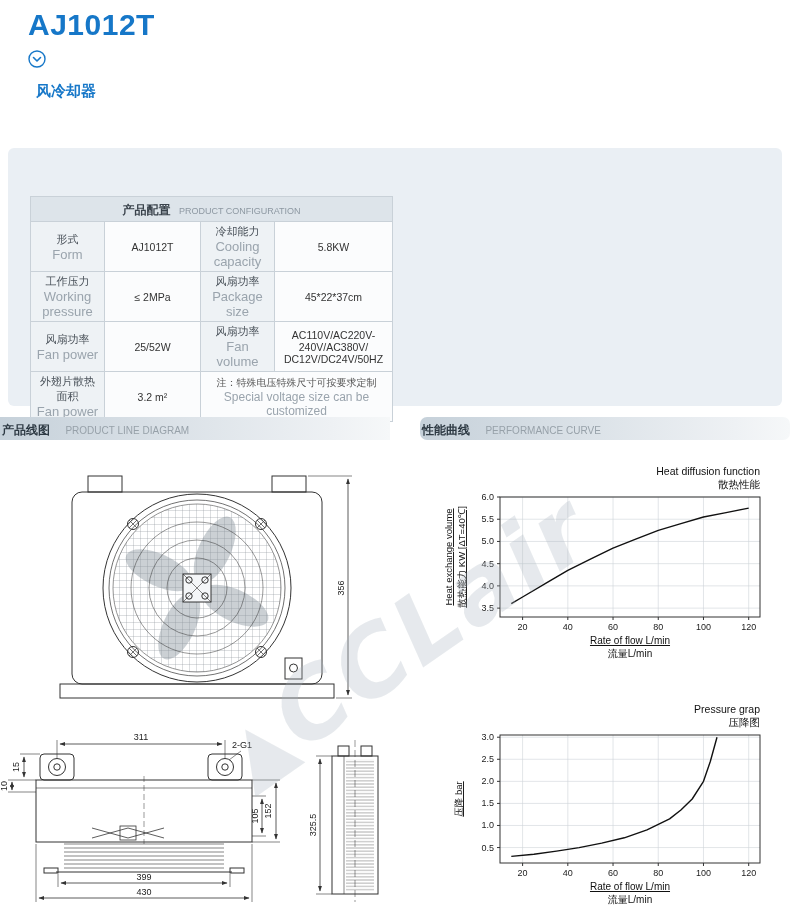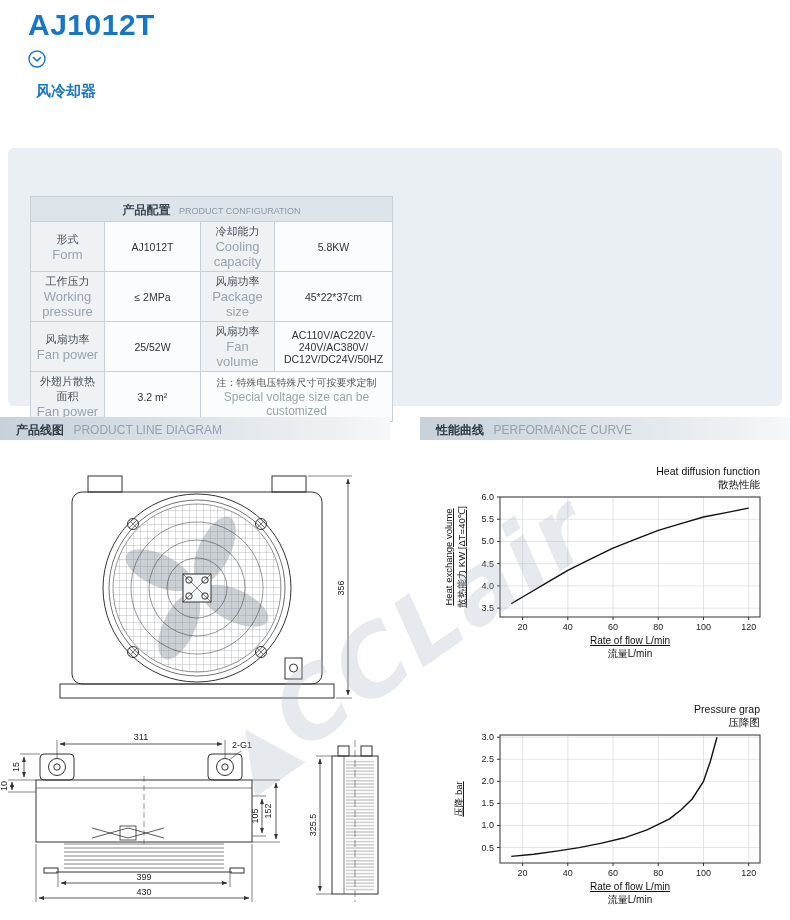--- a/index.html
+++ b/index.html
@@ -24,24 +24,24 @@
   .config .lbl{background:#eef2f5;font-weight:normal;}
   .config .lbl .zh{font-size:11px;color:#4a525a;font-family:Liberation Mono, monospace;}
   .config .lbl .en{font-size:13px;color:#9aa4ad;}
   .config .val{background:#fbfcfd;font-size:10.5px;color:#333;white-space:pre-line;}
   .config .note{background:#fbfcfd;}
   .config .note .zh{font-size:10px;color:#555;}
   .config .note .en{font-size:12px;color:#9aa4ad;}
 
   
   .bar{position:absolute;top:417px;height:23px;line-height:23px;background:linear-gradient(90deg,#c6d1da 0%,#eef1f4 85%,#f6f8f9 100%);white-space:nowrap;overflow:hidden;}
-  .bar .zh{font-size:12px;font-weight:bold;color:#2e3a44;padding-left:16px;}
-  .bar .en{font-size:12px;color:#97a1a9;margin-left:5px;}
+  .bar .zh{font-size:12px;font-weight:bold;color:#2e3a44;padding-left:2px;}
+  .bar .en{font-size:10px;color:#97a1a9;margin-left:11px;}
   .bar-left{left:0;width:390px;}
-  .bar-right{left:420px;width:370px;}
+  .bar-right{left:420px;width:370px;border-radius:7px;}
 
   
   .diagram-svg{position:absolute;left:0;top:440px;}
   .chart-svg{position:absolute;left:430px;}
   #chart1{top:455px;}
   #chart2{top:693px;}
   .ext{stroke:#333;stroke-width:0.6;}
   .dim{stroke:#333;stroke-width:0.8;marker-start:url(#arr);marker-end:url(#arr);}
   .dimtxt{font-size:9px;fill:#222;}
 

